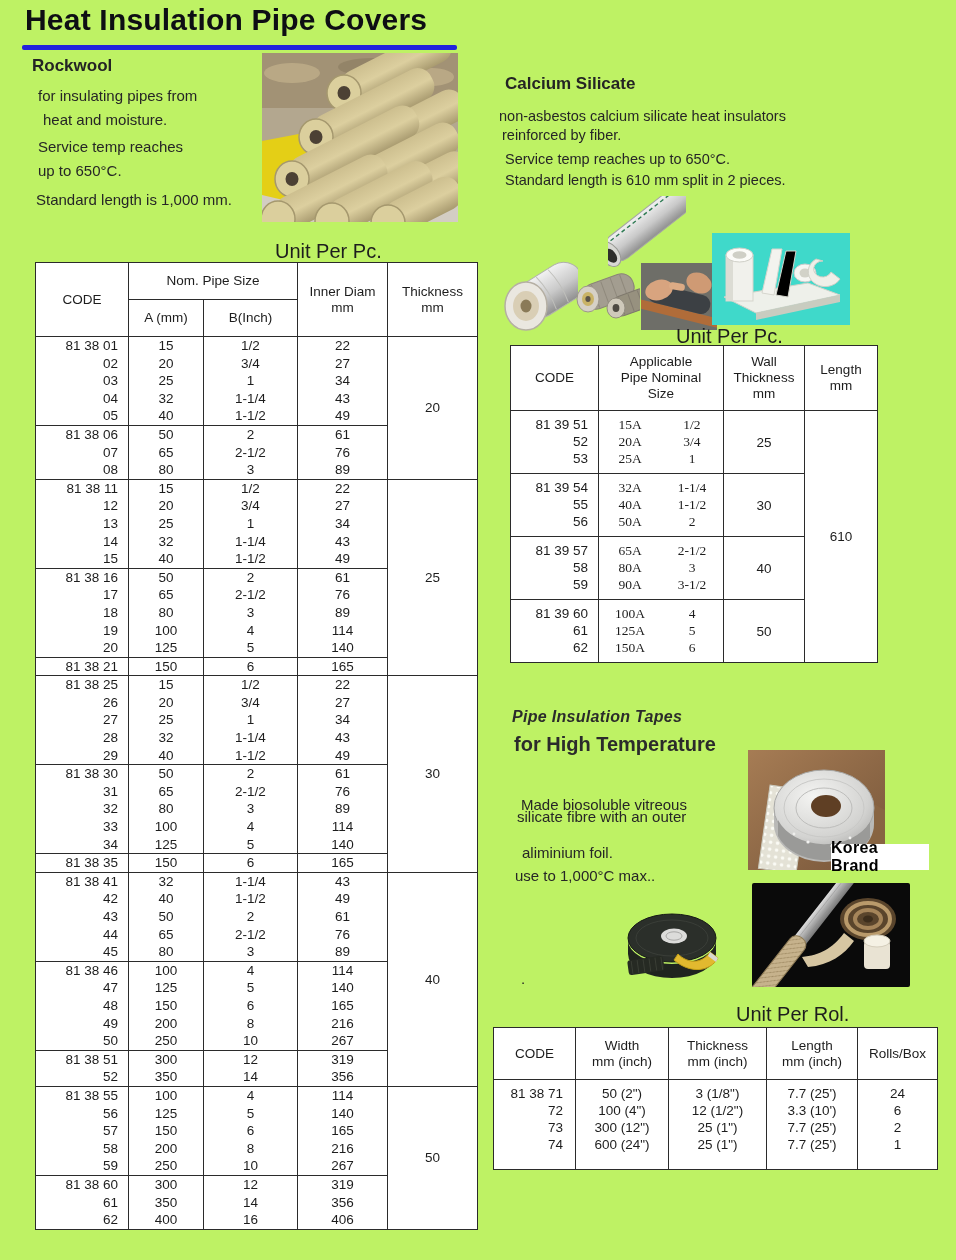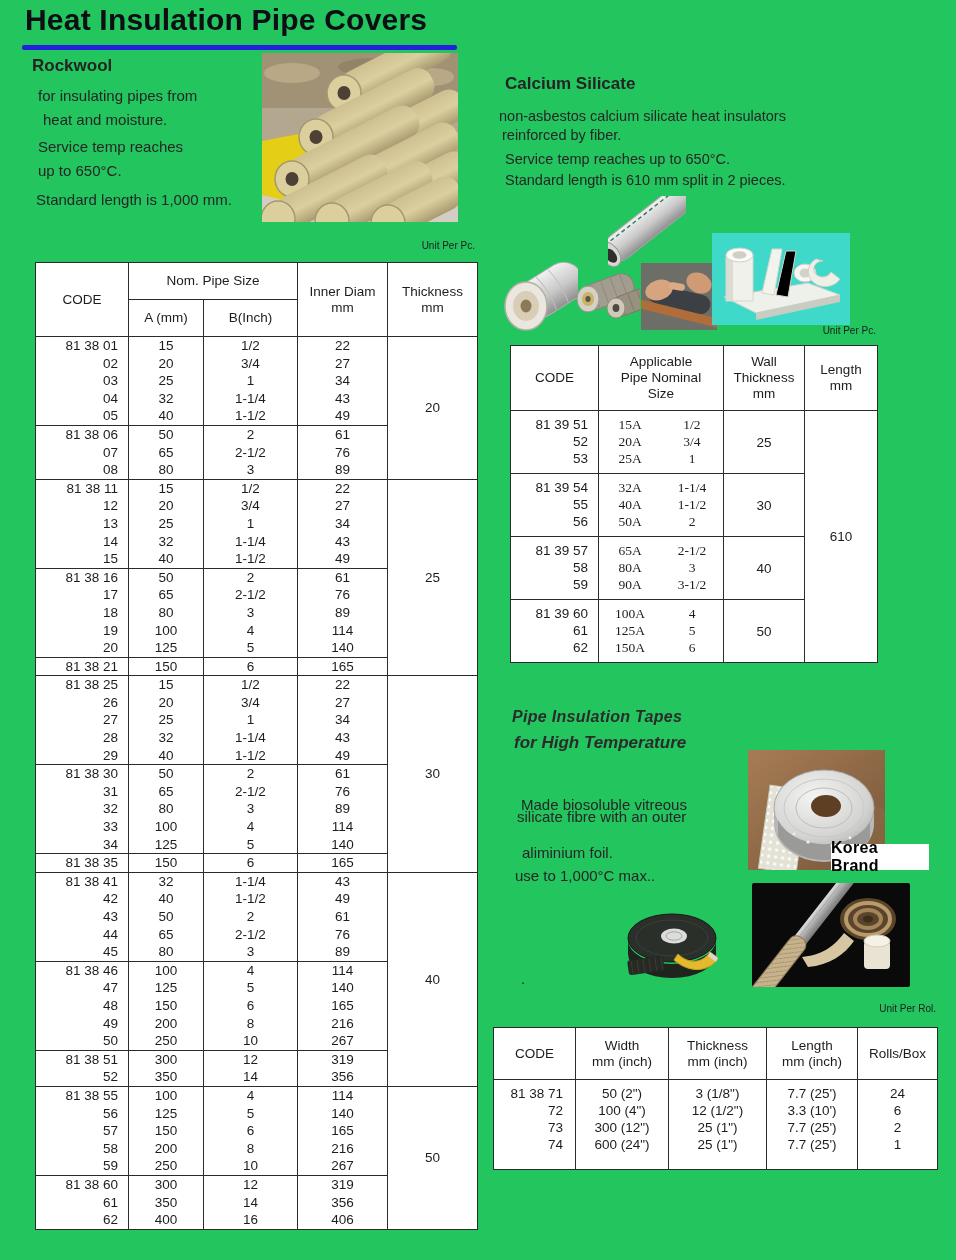--- a/index.html
+++ b/index.html
@@ -1,31 +1,31 @@
 <!DOCTYPE html>
 <html><head>
 <meta charset="utf-8">
 <style>
   html,body { margin:0; padding:0; background:#ffffff; }
   .page {
-    position:relative; width:956px; height:1260px; background:#22c55e;
+    position:relative; width:956px; height:1260px; background:#bef264;
     font-family:"Liberation Sans", sans-serif; color:#1d1d1d; overflow:hidden;
   }
   .abs { position:absolute; }
 
   
   .title { font-size:30px; font-weight:800; color:#0e0e14; letter-spacing:.2px; white-space:nowrap; }
   .title-underline { height:5px; background:#2222dd; border-radius:2px; }
 
   
   .sec-head { font-size:17px; font-weight:700; color:#242424; white-space:nowrap; }
   .txt { font-size:15px; color:#262626; white-space:nowrap; }
   .txt-sm { font-size:14.5px; color:#262626; white-space:nowrap; }
 
-  .unit-label { font-size:10px; color:#1d1d1d; text-align:right; white-space:nowrap; }
+  .unit-label { font-size:20px; color:#1d1d1d; white-space:nowrap; }
 
   
   .tbl { border-collapse:collapse; table-layout:fixed; background:#fff; border:1.5px solid #2b2b2b; }
   .tbl th, .tbl td {
     border-left:1px solid #2b2b2b; border-right:1px solid #2b2b2b;
     padding:0; text-align:center; vertical-align:middle;
     font-weight:400; color:#1d1d1d;
   }
   .tbl thead th { border-bottom:1px solid #2b2b2b; font-size:13.5px; line-height:16px; }
   .tbl tbody tr.grp td, .tbl tbody tr.sub td { border-top:1px solid #2b2b2b; }
@@ -44,21 +44,21 @@
   .split span { flex:1; text-align:center; }
 
   #tp-table thead th { height:51px; }
   #tp-table tbody td { height:17px; font-size:13.5px; line-height:17px; }
   #tp-table tbody tr:first-child td { padding-top:5px; }
   #tp-table tbody tr:last-child td { padding-bottom:16px; }
   #tp-table td.code { padding-right:12px; }
 
   
   .tape-h1 { font-size:16px; font-weight:800; font-style:italic; color:#2b2b2b; letter-spacing:.3px; white-space:nowrap; }
-  .tape-h2 { font-size:17px; font-weight:800; font-style:italic; color:#2b2b2b; white-space:nowrap; }
+  .tape-h2 { font-size:20px; font-weight:800; color:#2b2b2b; white-space:nowrap; }
 
   .brand-label {
     background:#ffffff; font-size:16px; font-weight:700; color:#000;
     display:flex; align-items:center; justify-content:center; letter-spacing:.3px;
   }
 </style>
 </head>
 <body>
 
 <div class="page">

